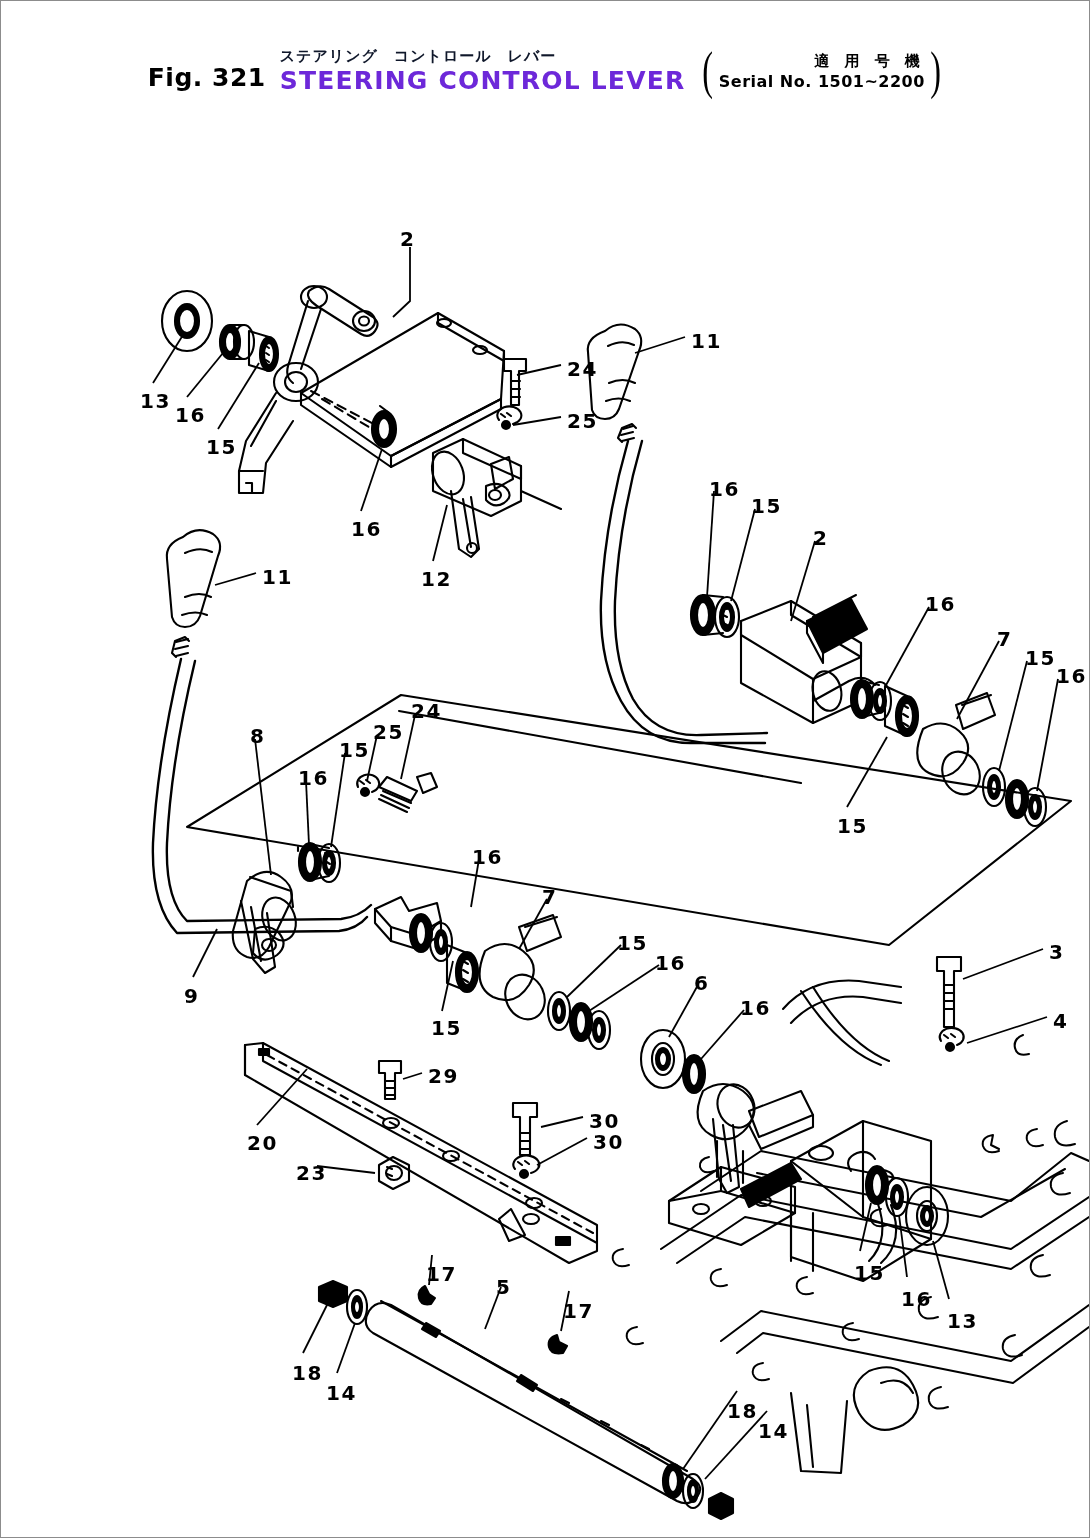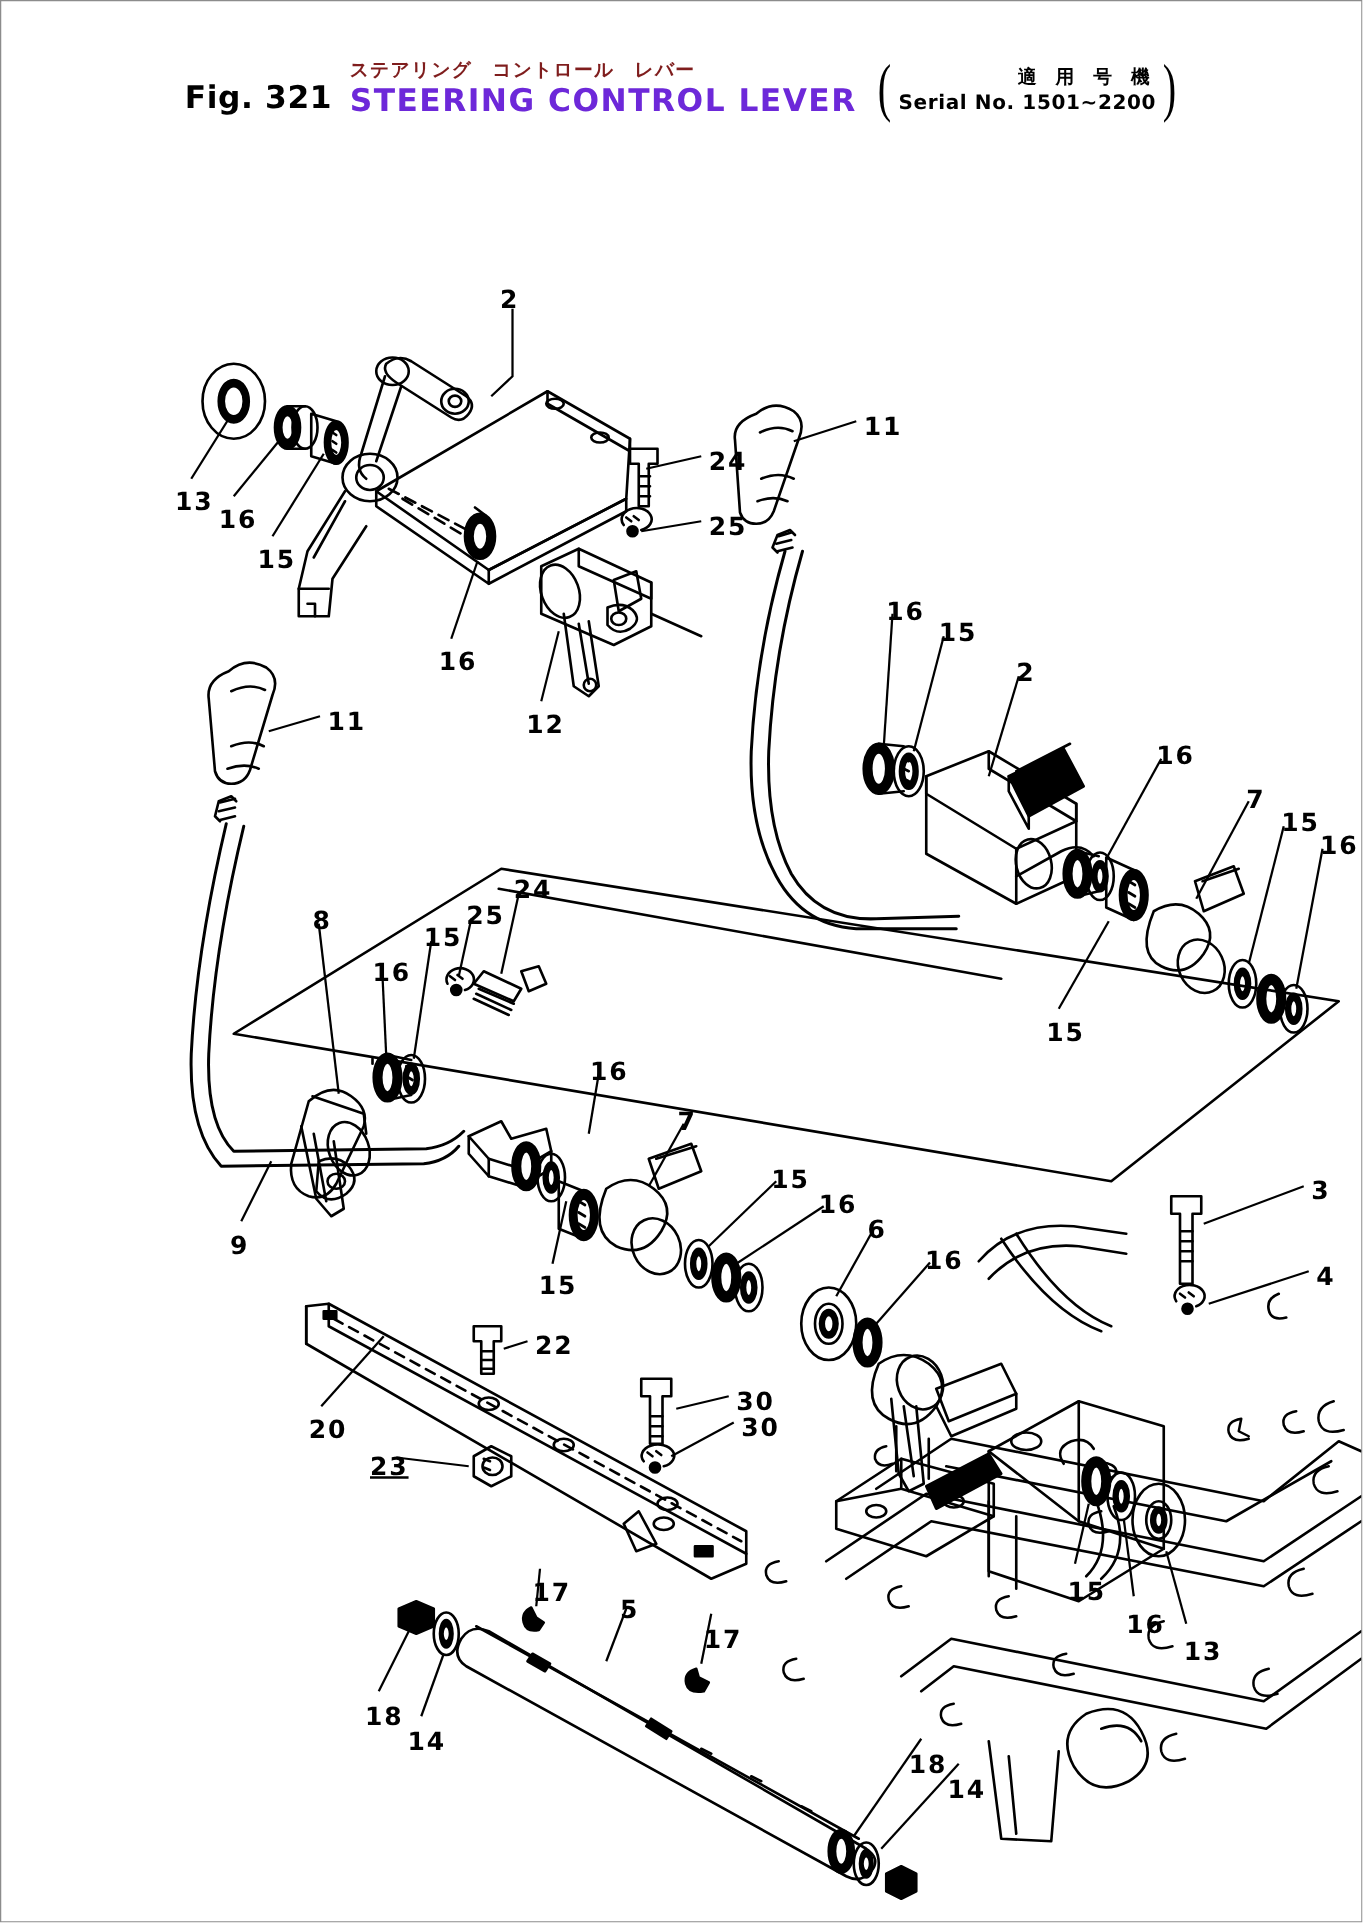--- a/index.html
+++ b/index.html
@@ -45,21 +45,21 @@
     flex-direction: column;
     align-items: flex-start;
     line-height: 1;
   }
   .title-jp {
     font-size: 15px;
     font-weight: bold;
     font-family: "DejaVu Sans", sans-serif;
     letter-spacing: 1px;
     margin-bottom: 4px;
-    color: #7f1d1d;
+    color: #0f172a;
   }
   .title-en {
     font-size: 25px;
     font-weight: bold;
     font-family: "DejaVu Sans", sans-serif;
     letter-spacing: 1.2px;
     color: #6d28d9;
   }
   .serial-group {
     display: flex;
@@ -490,25 +490,25 @@
       <div class="callout" style="left: 183px; top: 985px;">9</div>
       <div class="callout" style="left: 471px; top: 846px;">16</div>
       <div class="callout" style="left: 541px; top: 886px;">7</div>
       <div class="callout" style="left: 616px; top: 932px;">15</div>
       <div class="callout" style="left: 654px; top: 952px;">16</div>
       <div class="callout" style="left: 693px; top: 972px;">6</div>
       <div class="callout" style="left: 739px; top: 997px;">16</div>
       <div class="callout" style="left: 430px; top: 1017px;">15</div>
       <div class="callout" style="left: 1048px; top: 941px;">3</div>
       <div class="callout" style="left: 1052px; top: 1010px;">4</div>
-      <div class="callout" style="left: 427px; top: 1065px;">22</div>
+      <div class="callout" style="left: 427px; top: 1065px;">29</div>
       <div class="callout" style="left: 588px; top: 1110px;">30</div>
       <div class="callout" style="left: 592px; top: 1131px;">30</div>
       <div class="callout" style="left: 246px; top: 1132px;">20</div>
-      <div class="callout" style="left: 295px; top: 1162px; text-decoration: underline;">23</div>
+      <div class="callout" style="left: 295px; top: 1162px;">23</div>
       <div class="callout" style="left: 425px; top: 1263px;">17</div>
       <div class="callout" style="left: 495px; top: 1276px;">5</div>
       <div class="callout" style="left: 562px; top: 1300px;">17</div>
       <div class="callout" style="left: 291px; top: 1362px;">18</div>
       <div class="callout" style="left: 325px; top: 1382px;">14</div>
       <div class="callout" style="left: 853px; top: 1262px;">15</div>
       <div class="callout" style="left: 900px; top: 1288px;">16</div>
       <div class="callout" style="left: 946px; top: 1310px;">13</div>
       <div class="callout" style="left: 726px; top: 1400px;">18</div>
       <div class="callout" style="left: 757px; top: 1420px;">14</div>

